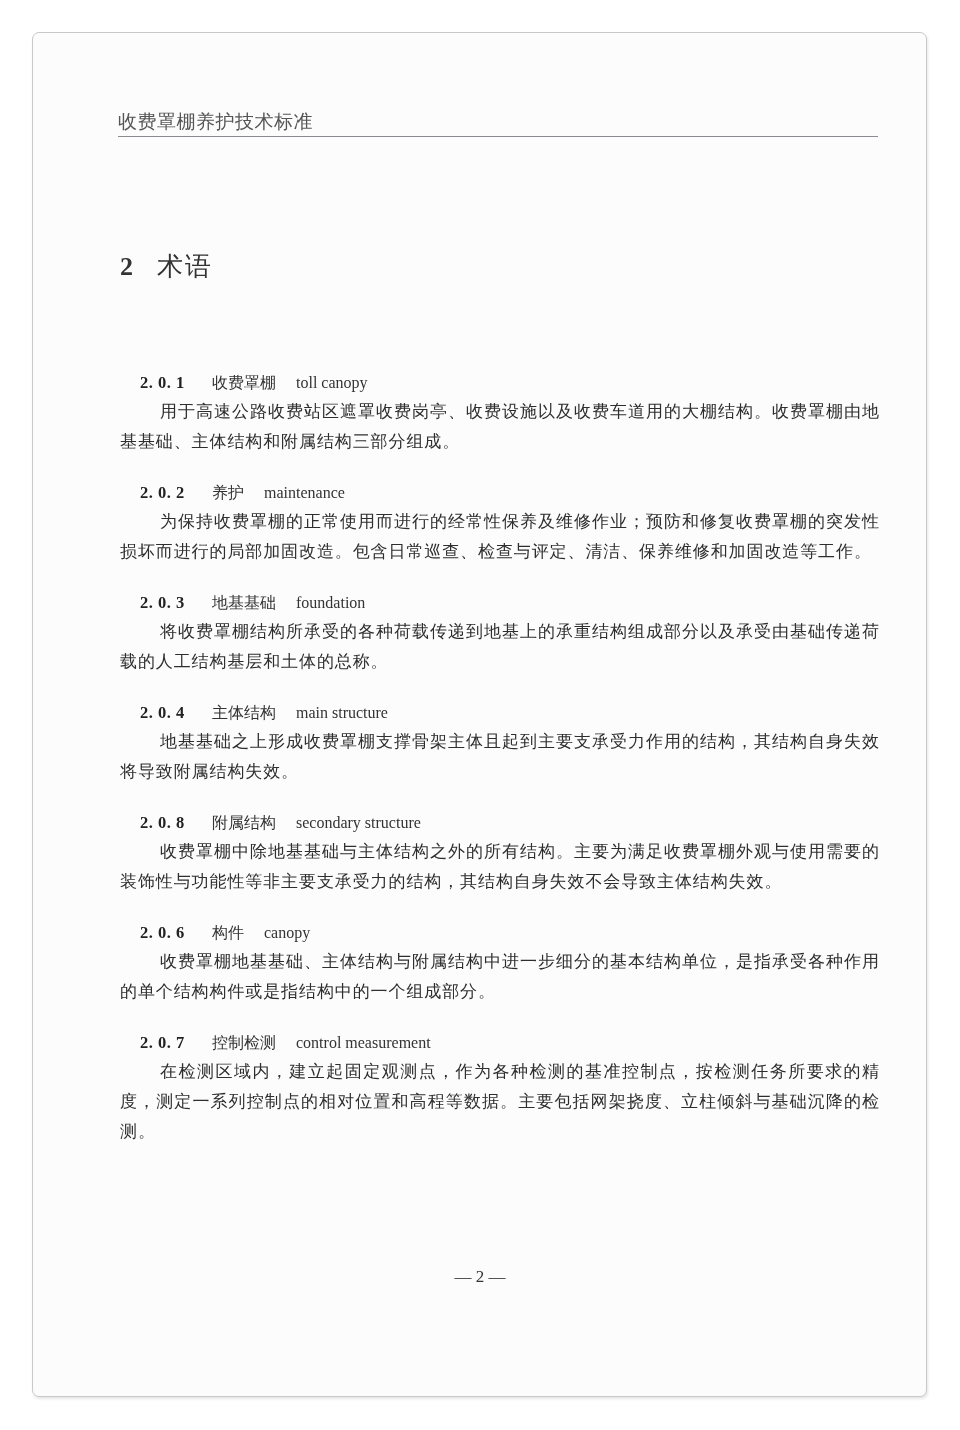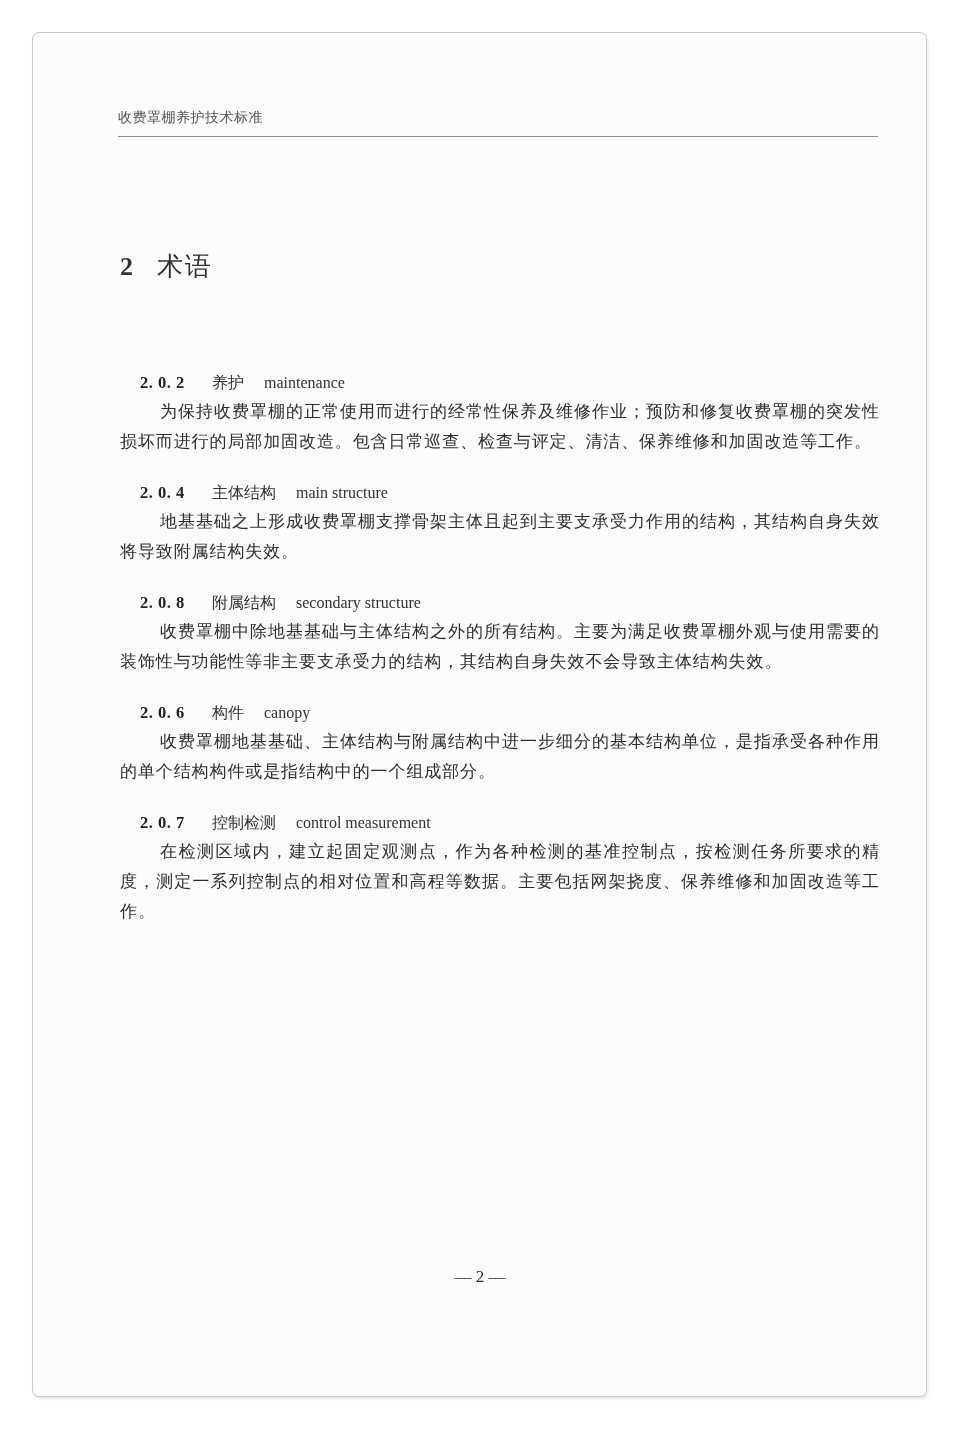--- a/index.html
+++ b/index.html
@@ -24,21 +24,21 @@
       border: 1.5px solid #c9c9cc;
       border-radius: 7px;
       background: #fcfcfd;
       box-shadow: 1px 2px 3px rgba(0,0,0,0.10);
     }
     .running-header {
       position: absolute;
       left: 118px;
       top: 109px;
       font-family: "DejaVu Sans", "Liberation Sans", sans-serif;
-      font-size: 14px;
+      font-size: 19px;
       color: #555;
       letter-spacing: 0.5px;
     }
     .header-rule {
       position: absolute;
       left: 118px;
       top: 136px;
       width: 760px;
       height: 0;
       border-top: 1.5px solid #8b8b92;
@@ -126,30 +126,46 @@
 <div class="running-header">收费罩棚养护技术标准</div>
 <div class="header-rule"></div>
 
 <h1 class="chapter-title" style="margin:0;">
   <span class="num">2</span>
   <span class="txt">术语</span>
 </h1>
 
 <div class="terms">
 
+  <div class="term">
+    <div class="term-head">
+      <span class="term-num">2. 0. 1</span>
+      <span class="term-zh">收费罩棚</span>
+      <span class="term-en">toll canopy</span>
+    </div>
+    <p class="term-body">用于高速公路收费站区遮罩收费岗亭、收费设施以及收费车道用的大棚结构。收费罩棚由地基基础、主体结构和附属结构三部分组成。</p>
+  </div>
 
   <div class="term">
     <div class="term-head">
       <span class="term-num">2. 0. 2</span>
       <span class="term-zh">养护</span>
       <span class="term-en">maintenance</span>
     </div>
     <p class="term-body">为保持收费罩棚的正常使用而进行的经常性保养及维修作业；预防和修复收费罩棚的突发性损坏而进行的局部加固改造。包含日常巡查、检查与评定、清洁、保养维修和加固改造等工作。</p>
   </div>
 
+  <div class="term">
+    <div class="term-head">
+      <span class="term-num">2. 0. 3</span>
+      <span class="term-zh">地基基础</span>
+      <span class="term-en">foundation</span>
+    </div>
+    <p class="term-body">将收费罩棚结构所承受的各种荷载传递到地基上的承重结构组成部分以及承受由基础传递荷载的人工结构基层和土体的总称。</p>
+  </div>
 
   <div class="term">
     <div class="term-head">
       <span class="term-num">2. 0. 4</span>
       <span class="term-zh">主体结构</span>
       <span class="term-en">main structure</span>
     </div>
     <p class="term-body">地基基础之上形成收费罩棚支撑骨架主体且起到主要支承受力作用的结构，其结构自身失效将导致附属结构失效。</p>
   </div>
 
@@ -170,18 +186,18 @@
     </div>
     <p class="term-body">收费罩棚地基基础、主体结构与附属结构中进一步细分的基本结构单位，是指承受各种作用的单个结构构件或是指结构中的一个组成部分。</p>
   </div>
 
   <div class="term">
     <div class="term-head">
       <span class="term-num">2. 0. 7</span>
       <span class="term-zh">控制检测</span>
       <span class="term-en">control measurement</span>
     </div>
-    <p class="term-body">在检测区域内，建立起固定观测点，作为各种检测的基准控制点，按检测任务所要求的精度，测定一系列控制点的相对位置和高程等数据。主要包括网架挠度、保养维修和加固改造等工作。</p>
+    <p class="term-body">在检测区域内，建立起固定观测点，作为各种检测的基准控制点，按检测任务所要求的精度，测定一系列控制点的相对位置和高程等数据。主要包括网架挠度、立柱倾斜与基础沉降的检测。</p>
   </div>
 
 </div>
 
 <div class="page-number">— 2 —</div>
 
 </body></html>

